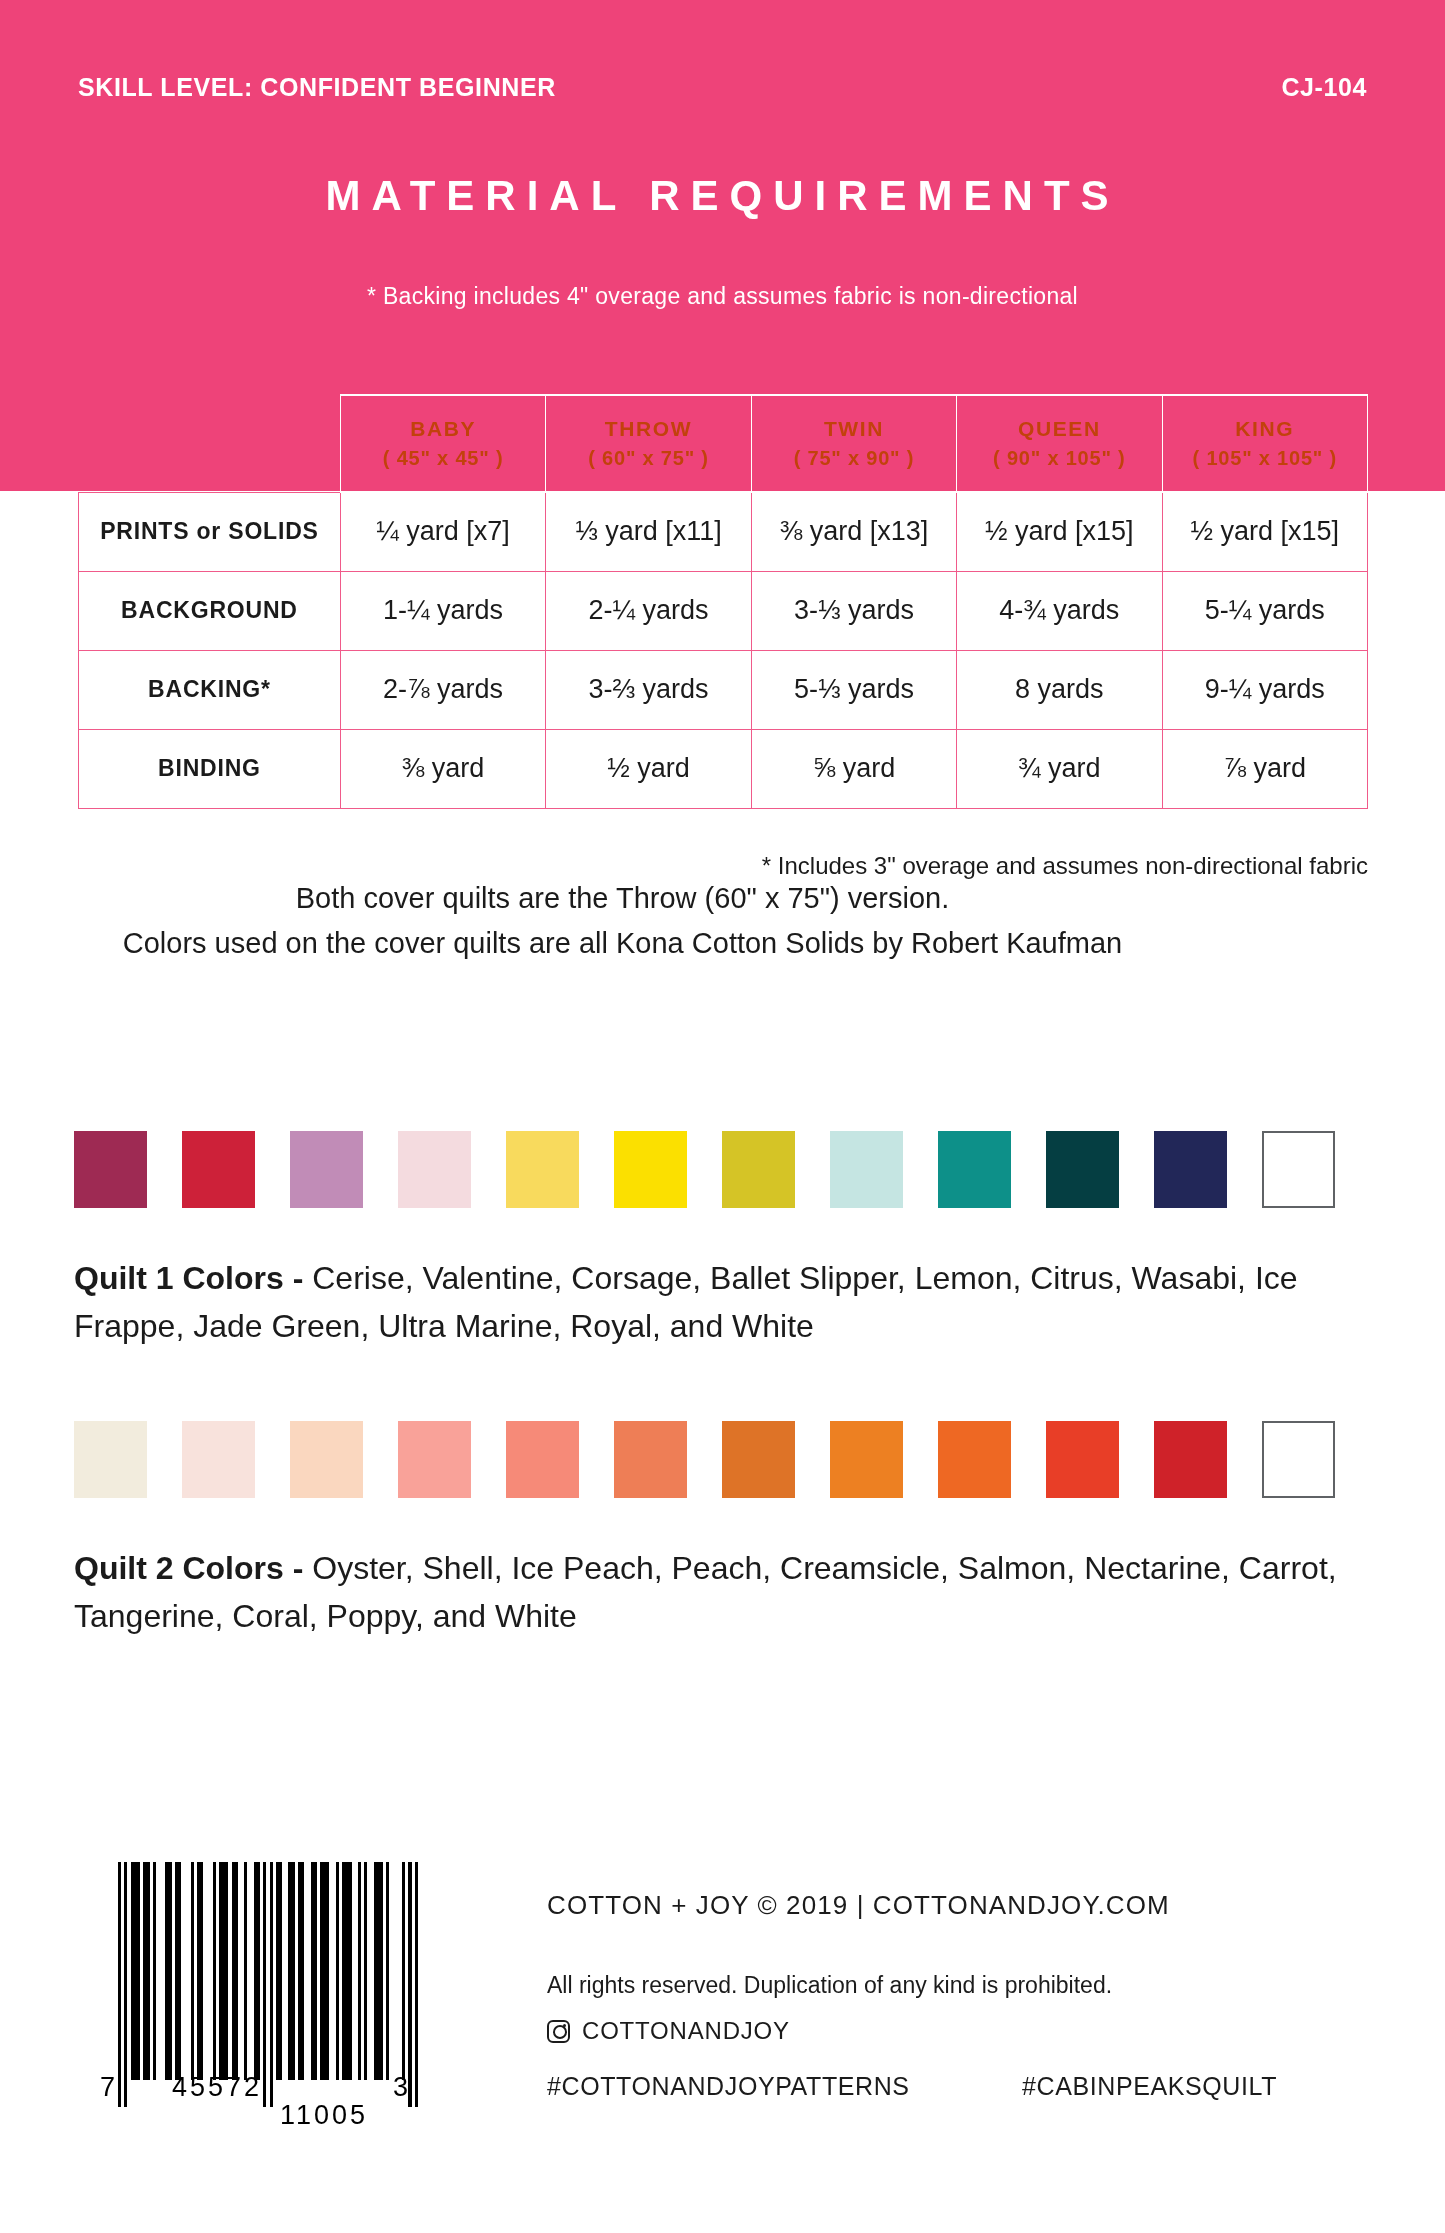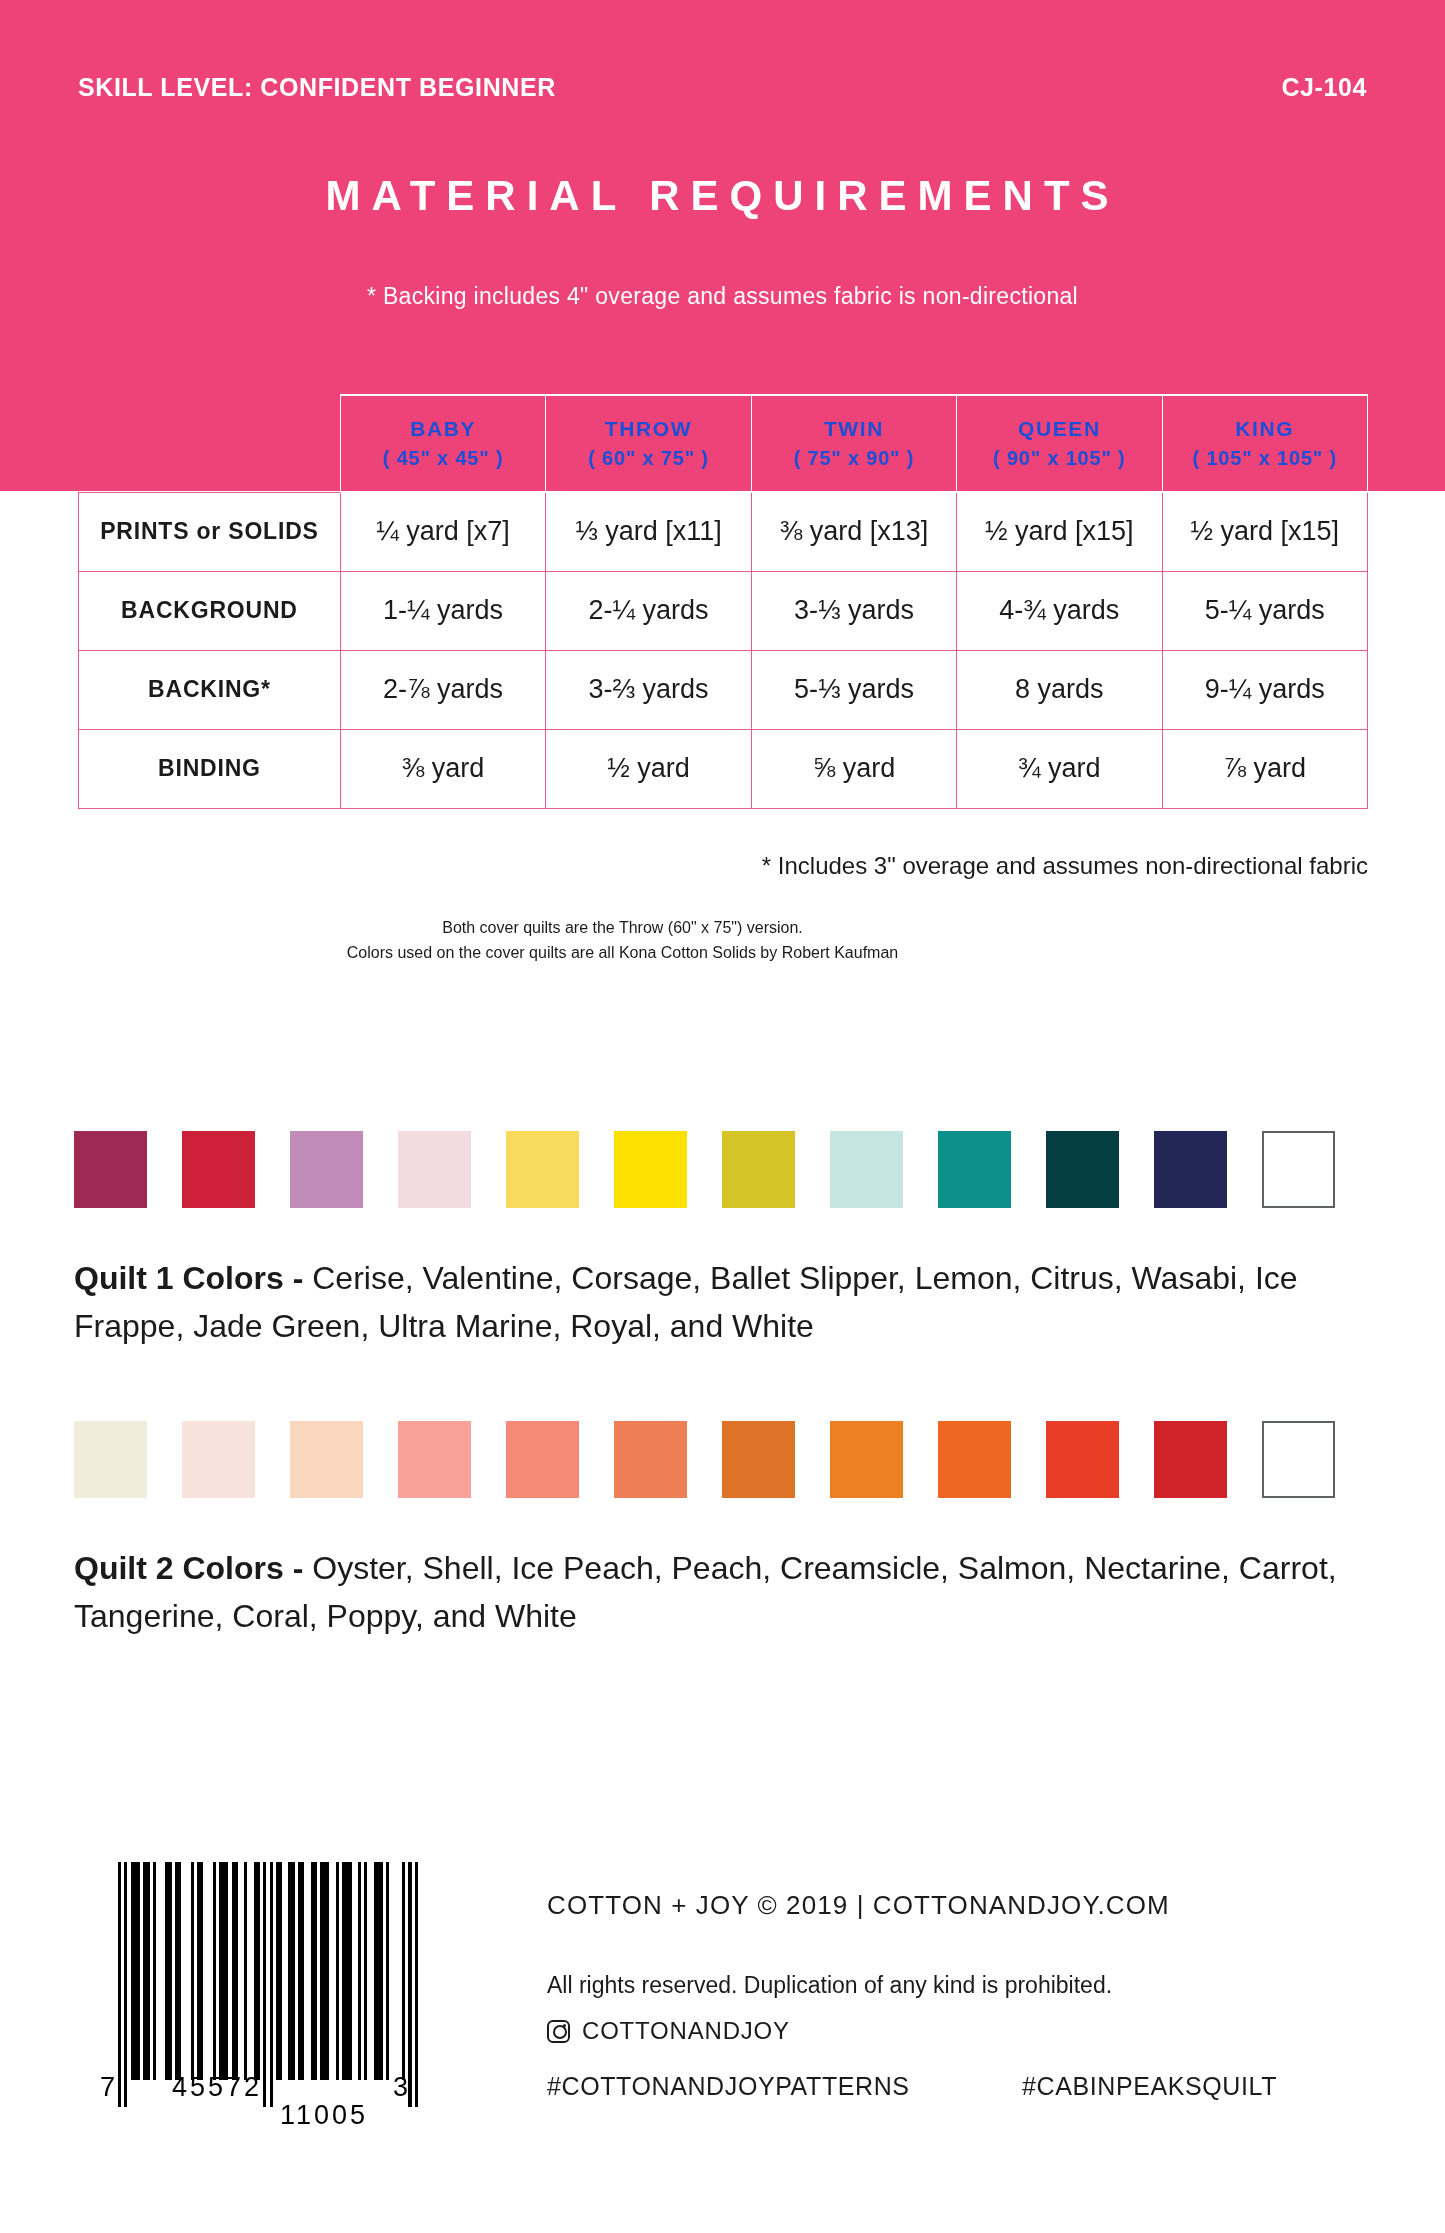--- a/index.html
+++ b/index.html
@@ -78,21 +78,21 @@
   .req-table td, .req-table th {
     border: 1.5px solid #f05a8a;
     text-align: center;
     vertical-align: middle;
     padding: 0;
   }
 
   
   .req-table thead th {
     height: 97px;
-    color: #1d4ed8;
+    color: #c2410c;
     border-color: #ffffff;
     border-top: 2.5px solid #ffffff;
     font-size: 21px;
     font-weight: bold;
     letter-spacing: 1.6px;
     line-height: 1.45;
   }
   .req-table thead th.corner {
     border: none;
     background: transparent;
@@ -125,25 +125,25 @@
     left: 0;
     width: 1368px;
     text-align: right;
     font-size: 24px;
     color: #1b1b1b;
     font-weight: 300;
   }
 
   .cover-notes {
     position: absolute;
-    top: 916px;
+    top: 876px;
     left: 0;
     width: 1245px;
     text-align: center;
-    font-size: 16px;
+    font-size: 29px;
     line-height: 1.55;
     color: #1b1b1b;
     font-weight: 300;
   }
 
   
   .swatch-row {
     position: absolute;
     left: 74px;
     width: 1296px;

